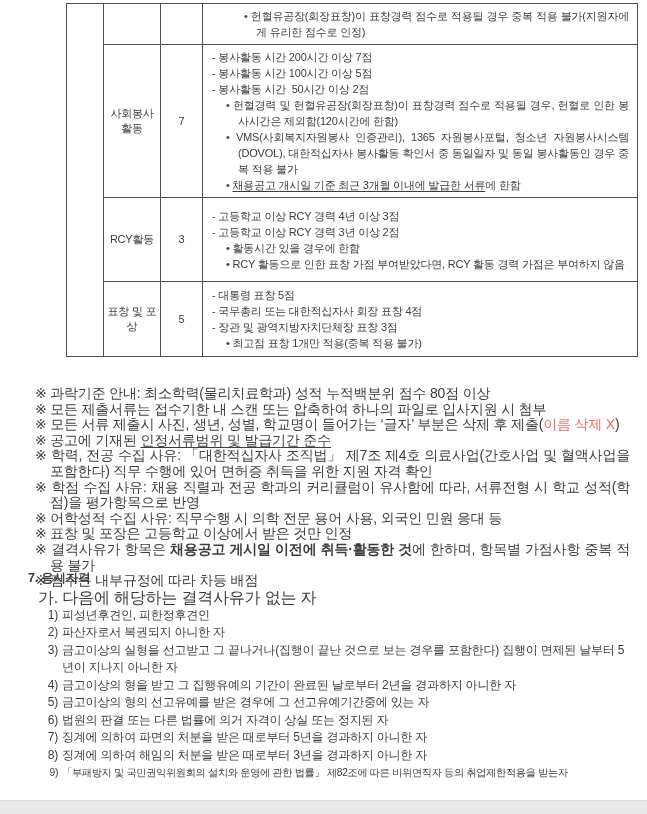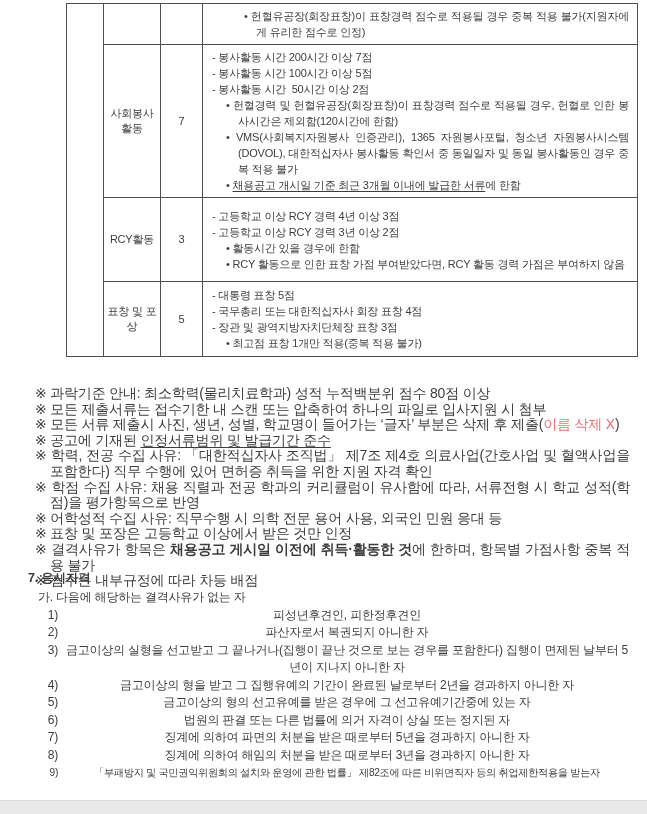--- a/index.html
+++ b/index.html
@@ -36,25 +36,25 @@
   
   .notes{
     position:absolute;top:346px;left:35px;width:595px;
     font-size:14px;line-height:15.6px;letter-spacing:-0.2px;margin-top:40px;
   }
   .note{white-space:pre-wrap;padding-left:15px;text-indent:-15px;text-align:justify;}
 
   
   .section7{position:absolute;top:570px;left:28px;width:604px;}
   .s7-heading{font-size:12.5px;font-weight:bold;line-height:16px;letter-spacing:-0.2px;}
-  .s7-sub{margin:3px 0 0 10px;font-size:12px;line-height:17.5px;letter-spacing:-0.2px;}
+  .s7-sub{margin:3px 0 0 10px;font-size:16px;line-height:17.5px;letter-spacing:-0.2px;}
   .q-list{margin-left:12px;font-size:12px;letter-spacing:-0.2px;}
   .q-item{display:flex;line-height:17.5px;}
   .q-num{flex:none;width:18px;text-align:right;padding-right:4px;}
-  .q-text{flex:1;white-space:pre-wrap;text-align:center;}
+  .q-text{flex:1;white-space:pre-wrap;}
   .q-list .q-item:nth-child(9){font-size:10.2px;letter-spacing:-0.3px;}
 
   
   .u{text-decoration:underline;text-underline-offset:2px;}
   .b{font-weight:bold;}
   .r{color:var(--red,#f26d6d);}
 
   
   .footer-strip{
     position:absolute;left:0;top:800px;width:647px;height:14px;

